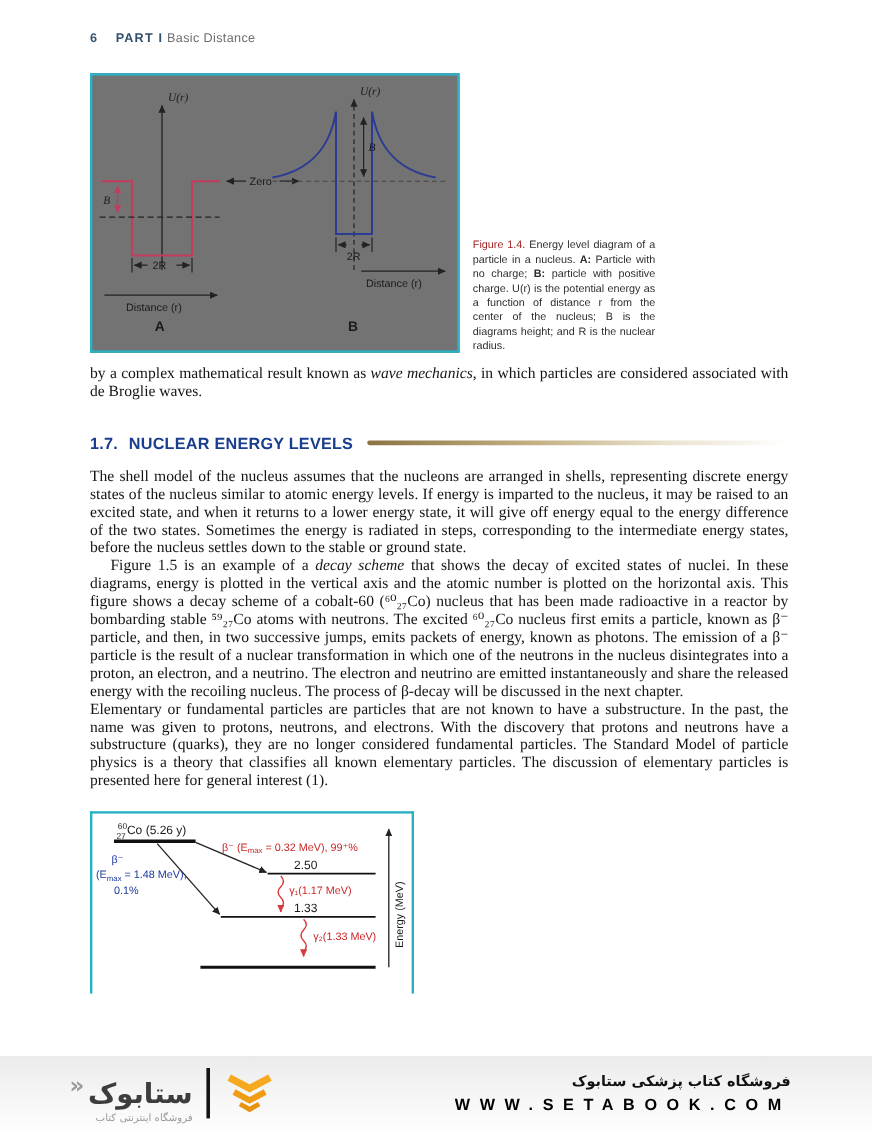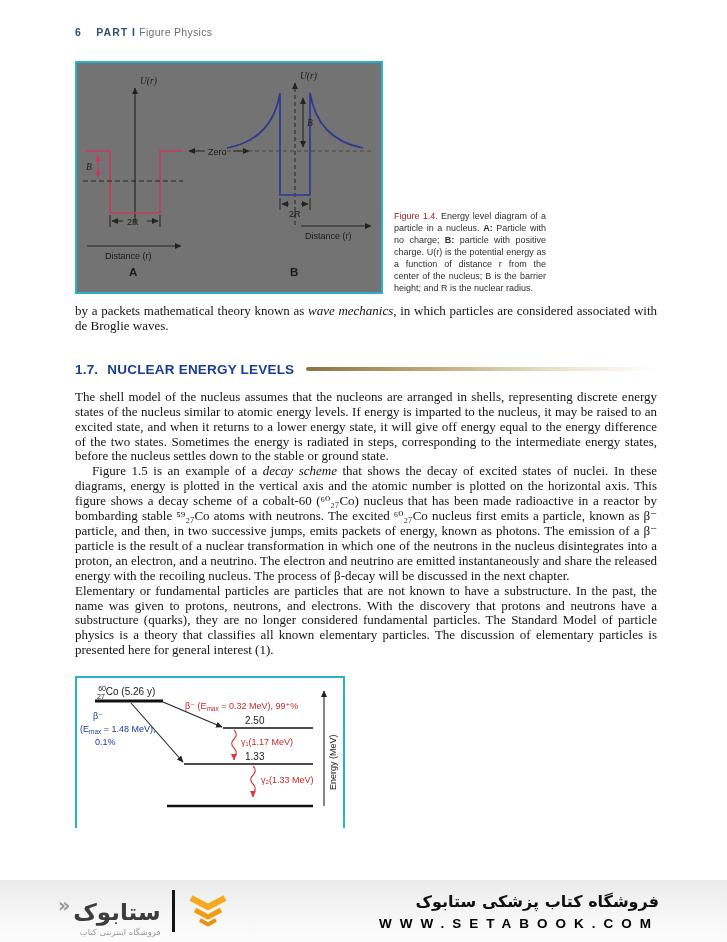--- a/index.html
+++ b/index.html
@@ -54,33 +54,33 @@
     background:linear-gradient(180deg,#ebebeb 0%,#f6f6f6 55%,#fdfdfd 100%);
     display:flex;align-items:center;justify-content:space-between;padding:0 68px 0 58px;}
   .brand-left{display:flex;align-items:center;gap:11px;}
   .brand-text-block{text-align:center;}
   .brand-row{display:flex;align-items:center;direction:rtl;gap:3px;}
   .brand-name{font-family:"DejaVu Sans",sans-serif;font-size:23px;font-weight:bold;color:#3d3d3d;margin-top:14px;}
   .brand-mark{font-size:19px;color:#9a9a9a;font-weight:bold;font-family:"DejaVu Sans",sans-serif;}
   .brand-sub{font-family:"DejaVu Sans",sans-serif;font-size:8.5px;color:#9a9a9a;margin-top:2px;direction:rtl;text-align:right;}
   .divider{width:3px;height:42px;background:#141414;}
   .brand-right{text-align:right;}
-  .store-title{font-family:"DejaVu Sans",sans-serif;font-size:16px;font-weight:bold;color:#111;direction:rtl;}
+  .store-title{font-family:"DejaVu Sans",sans-serif;font-size:12px;font-weight:bold;color:#111;direction:rtl;}
   .site-url{font-family:"Liberation Sans",sans-serif;font-size:13.5px;font-weight:bold;color:#000;
     letter-spacing:8px;margin-top:5px;}
 </style>
 </head>
 <body>
 
 <div class="content">
 
   <div class="page-header">
     <span class="page-num">6</span>
     <span class="part-label">PART I</span>
-    <span class="chapter">Figure Physics</span>
+    <span class="chapter">Basic Distance</span>
   </div>
 
   <div class="fig-row">
     <div class="fig-box">
       <svg class="fig14-svg" width="304" height="229" viewBox="0 0 304 229">
         <defs>
           <marker id="mk-k" markerUnits="userSpaceOnUse" markerWidth="8" markerHeight="8" refX="6" refY="3" orient="auto-start-reverse">
               <path d="M0,0 L6.5,3 L0,6 Z" fill="#222"></path>
             </marker>
           <marker id="mk-r" markerUnits="userSpaceOnUse" markerWidth="8" markerHeight="8" refX="6" refY="3" orient="auto-start-reverse">
@@ -124,25 +124,25 @@
           <line x1="224" y1="141" x2="231" y2="141" stroke="#222" stroke-width="1" marker-end="url(#mk-k)"></line>
           <text x="212" y="154">2R</text>
           <line x1="224" y1="163" x2="294" y2="163" stroke="#222" stroke-width="1" marker-end="url(#mk-k)"></line>
           <text x="228" y="176">Distance (r)</text>
           <text x="213" y="213" class="big">B</text>
         </g>
       </svg>
     </div>
 
     <div class="fig-caption">
-      <span class="figlabel">Figure 1.4.</span><span> Energy level diagram of a particle in a nucleus. </span><span class="capbold">A:</span><span> Particle with no charge; </span><span class="capbold">B:</span><span> particle with positive charge. U(r) is the potential energy as a function of distance r from the center of the nucleus; B is the barrier height; and R is the nuclear radius.</span>
+      <span class="figlabel">Figure 1.4.</span><span> Energy level diagram of a particle in a nucleus. </span><span class="capbold">A:</span><span> Particle with no charge; </span><span class="capbold">B:</span><span> particle with positive charge. U(r) is the potential energy as a function of distance r from the center of the nucleus; B is the diagrams height; and R is the nuclear radius.</span>
     </div>
   </div>
 
-  <p class="body first"><span>by a packets mathematical theory known as </span><em>wave mechanics</em><span>, in which particles are considered associated with de Broglie waves.</span></p>
+  <p class="body first"><span>by a complex mathematical result known as </span><em>wave mechanics</em><span>, in which particles are considered associated with de Broglie waves.</span></p>
 
   <h2 class="sect">
     <span class="num">1.7.</span>
     <span class="ttl">NUCLEAR ENERGY LEVELS</span>
     <span class="rule"></span>
   </h2>
 
   <p class="body">The shell model of the nucleus assumes that the nucleons are arranged in shells, representing discrete energy states of the nucleus similar to atomic energy levels. If energy is imparted to the nucleus, it may be raised to an excited state, and when it returns to a lower energy state, it will give off energy equal to the energy difference of the two states. Sometimes the energy is radiated in steps, corresponding to the intermediate energy states, before the nucleus settles down to the stable or ground state.</p>
   <p class="body indent"><span>Figure 1.5 is an example of a </span><em>decay scheme</em><span> that shows the decay of excited states of nuclei. In these diagrams, energy is plotted in the vertical axis and the atomic number is plotted on the horizontal axis. This figure shows a decay scheme of a cobalt-60 (⁶⁰₂₇Co) nucleus that has been made radioactive in a reactor by bombarding stable ⁵⁹₂₇Co atoms with neutrons. The excited ⁶⁰₂₇Co nucleus first emits a particle, known as β⁻ particle, and then, in two successive jumps, emits packets of energy, known as photons. The emission of a β⁻ particle is the result of a nuclear transformation in which one of the neutrons in the nucleus disintegrates into a proton, an electron, and a neutrino. The electron and neutrino are emitted instantaneously and share the released energy with the recoiling nucleus. The process of β-decay will be discussed in the next chapter.</span></p>
 

